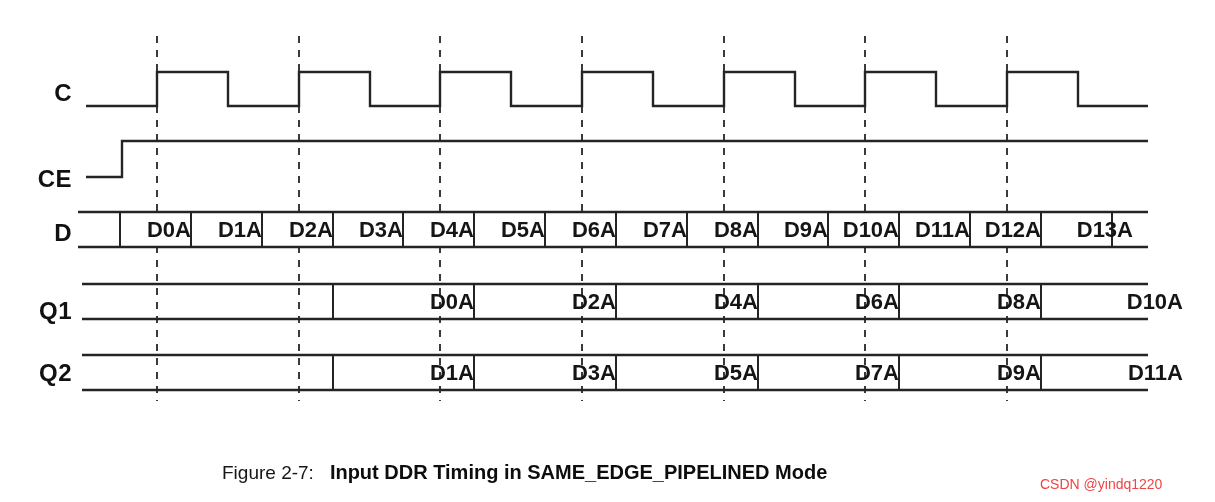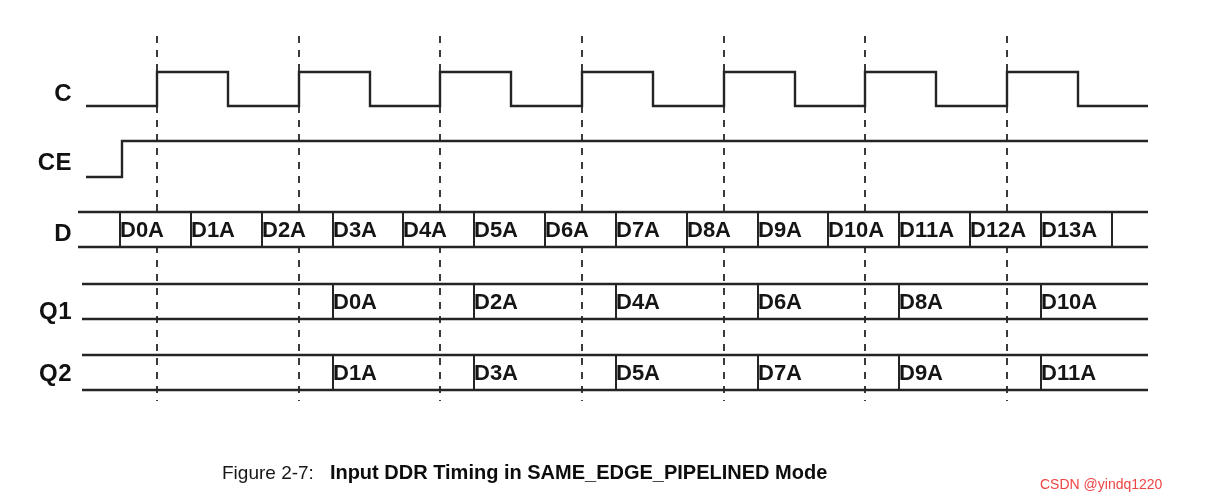--- a/index.html
+++ b/index.html
@@ -13,21 +13,21 @@
     background:repeating-linear-gradient(to bottom,#3a3a3a 0 7px,transparent 7px 14px);
   }
   .wave-svg{position:absolute;left:0;top:0;z-index:2;}
   
   .rowlabel{
     position:absolute;left:28px;width:44px;height:30px;line-height:30px;
     text-align:right;font-size:24px;font-weight:600;z-index:3;letter-spacing:0.5px;
   }
   
   .cell{
-    position:absolute;height:30px;line-height:30px;text-align:left;
+    position:absolute;height:30px;line-height:30px;text-align:right;
     font-size:22px;font-weight:600;z-index:3;color:#151515;
   }
   .d-cell{top:215px;}
   .q1-cell{top:287px;}
   .q2-cell{top:358px;}
   .figref{
     position:absolute;left:900px;top:426px;width:243px;text-align:right;
     font-size:12px;color:#2e2e2e;z-index:3;letter-spacing:0.2px;
   }
   .caption{
@@ -67,21 +67,21 @@
     <path d="M120 212 V247 M191 212 V247 M262 212 V247 M333 212 V247 M403 212 V247 M474 212 V247 M545 212 V247 M616 212 V247 M687 212 V247 M758 212 V247 M828 212 V247 M899 212 V247 M970 212 V247 M1041 212 V247 M1112 212 V247" fill="none" stroke="#242424" stroke-width="2"></path>
 
     <path d="M82 284 H1148 M82 319 H1148" fill="none" stroke="#242424" stroke-width="2.4"></path>
     <path d="M333 284 V319 M474 284 V319 M616 284 V319 M758 284 V319 M899 284 V319 M1041 284 V319" fill="none" stroke="#242424" stroke-width="2"></path>
 
     <path d="M82 355 H1148 M82 390 H1148" fill="none" stroke="#242424" stroke-width="2.4"></path>
     <path d="M333 355 V390 M474 355 V390 M616 355 V390 M758 355 V390 M899 355 V390 M1041 355 V390" fill="none" stroke="#242424" stroke-width="2"></path>
   </svg>
 
   <div class="rowlabel" style="top:78px">C</div>
-  <div class="rowlabel" style="top:147px">CE</div>
+  <div class="rowlabel" style="top:164px">CE</div>
   <div class="rowlabel" style="top:218px">D</div>
   <div class="rowlabel" style="top:296px">Q1</div>
   <div class="rowlabel" style="top:358px">Q2</div>
 
   <span class="cell d-cell" style="left:120px;width:71px">D0A</span>
   <span class="cell d-cell" style="left:191px;width:71px">D1A</span>
   <span class="cell d-cell" style="left:262px;width:71px">D2A</span>
   <span class="cell d-cell" style="left:333px;width:70px">D3A</span>
   <span class="cell d-cell" style="left:403px;width:71px">D4A</span>
   <span class="cell d-cell" style="left:474px;width:71px">D5A</span>

